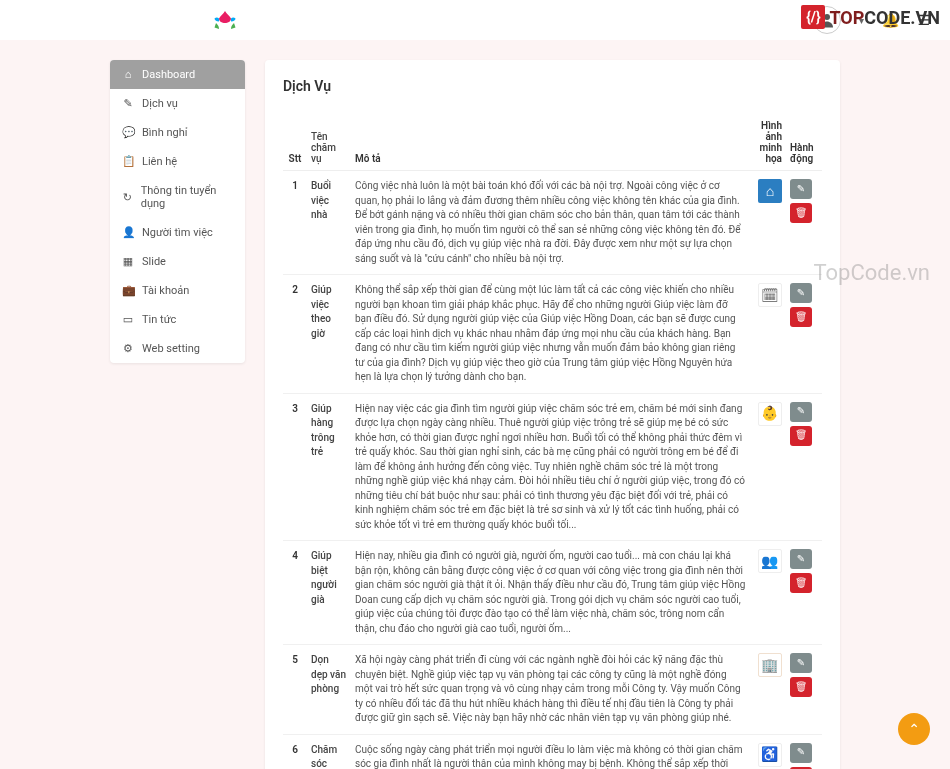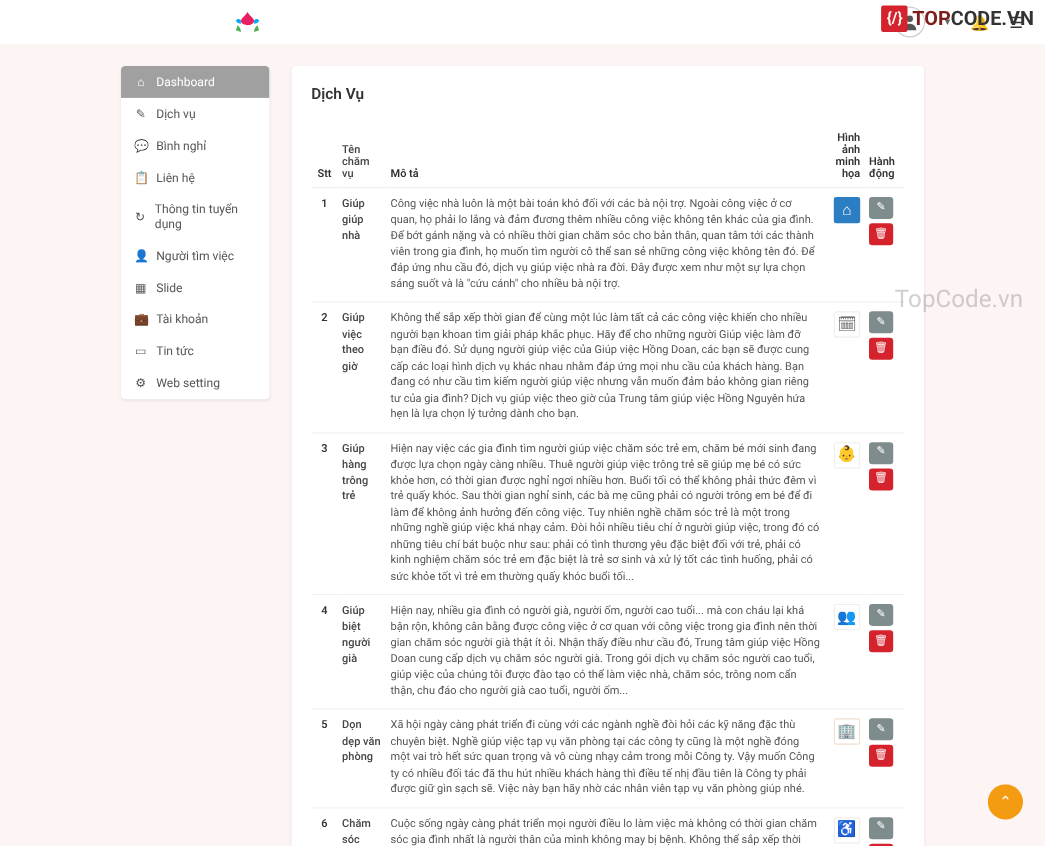--- a/index.html
+++ b/index.html
@@ -128,21 +128,21 @@
           <th class="col-stt">Stt</th>
           <th class="col-name">Tên chăm vụ</th>
           <th class="col-desc">Mô tả</th>
           <th class="col-img">Hình ảnh minh họa</th>
           <th class="col-act">Hành động</th>
         </tr>
       </thead>
       <tbody id="tbody">
             <tr>
               <td class="col-stt">1</td>
-              <td class="col-name">Giúp giúp nhà</td>
+              <td class="col-name">Buổi việc nhà</td>
               <td class="col-desc">Công việc nhà luôn là một bài toán khó đối với các bà nội trợ. Ngoài công việc ở cơ quan, họ phải lo lắng và đảm đương thêm nhiều công việc không tên khác của gia đình. Để bớt gánh nặng và có nhiều thời gian chăm sóc cho bản thân, quan tâm tới các thành viên trong gia đình, họ muốn tìm người cô thể san sẻ những công việc không tên đó. Để đáp ứng nhu cầu đó, dịch vụ giúp việc nhà ra đời. Đây được xem như một sự lựa chọn sáng suốt và là "cứu cánh" cho nhiều bà nội trợ.</td>
               <td class="col-img"><span class="thumb blue">⌂</span></td>
               <td class="col-act">
                 <div class="btn-act btn-edit">✎</div>
                 <div class="btn-act btn-del">🗑</div>
               </td>
             </tr>
             <tr>
               <td class="col-stt">2</td>
               <td class="col-name">Giúp việc theo giờ</td>

